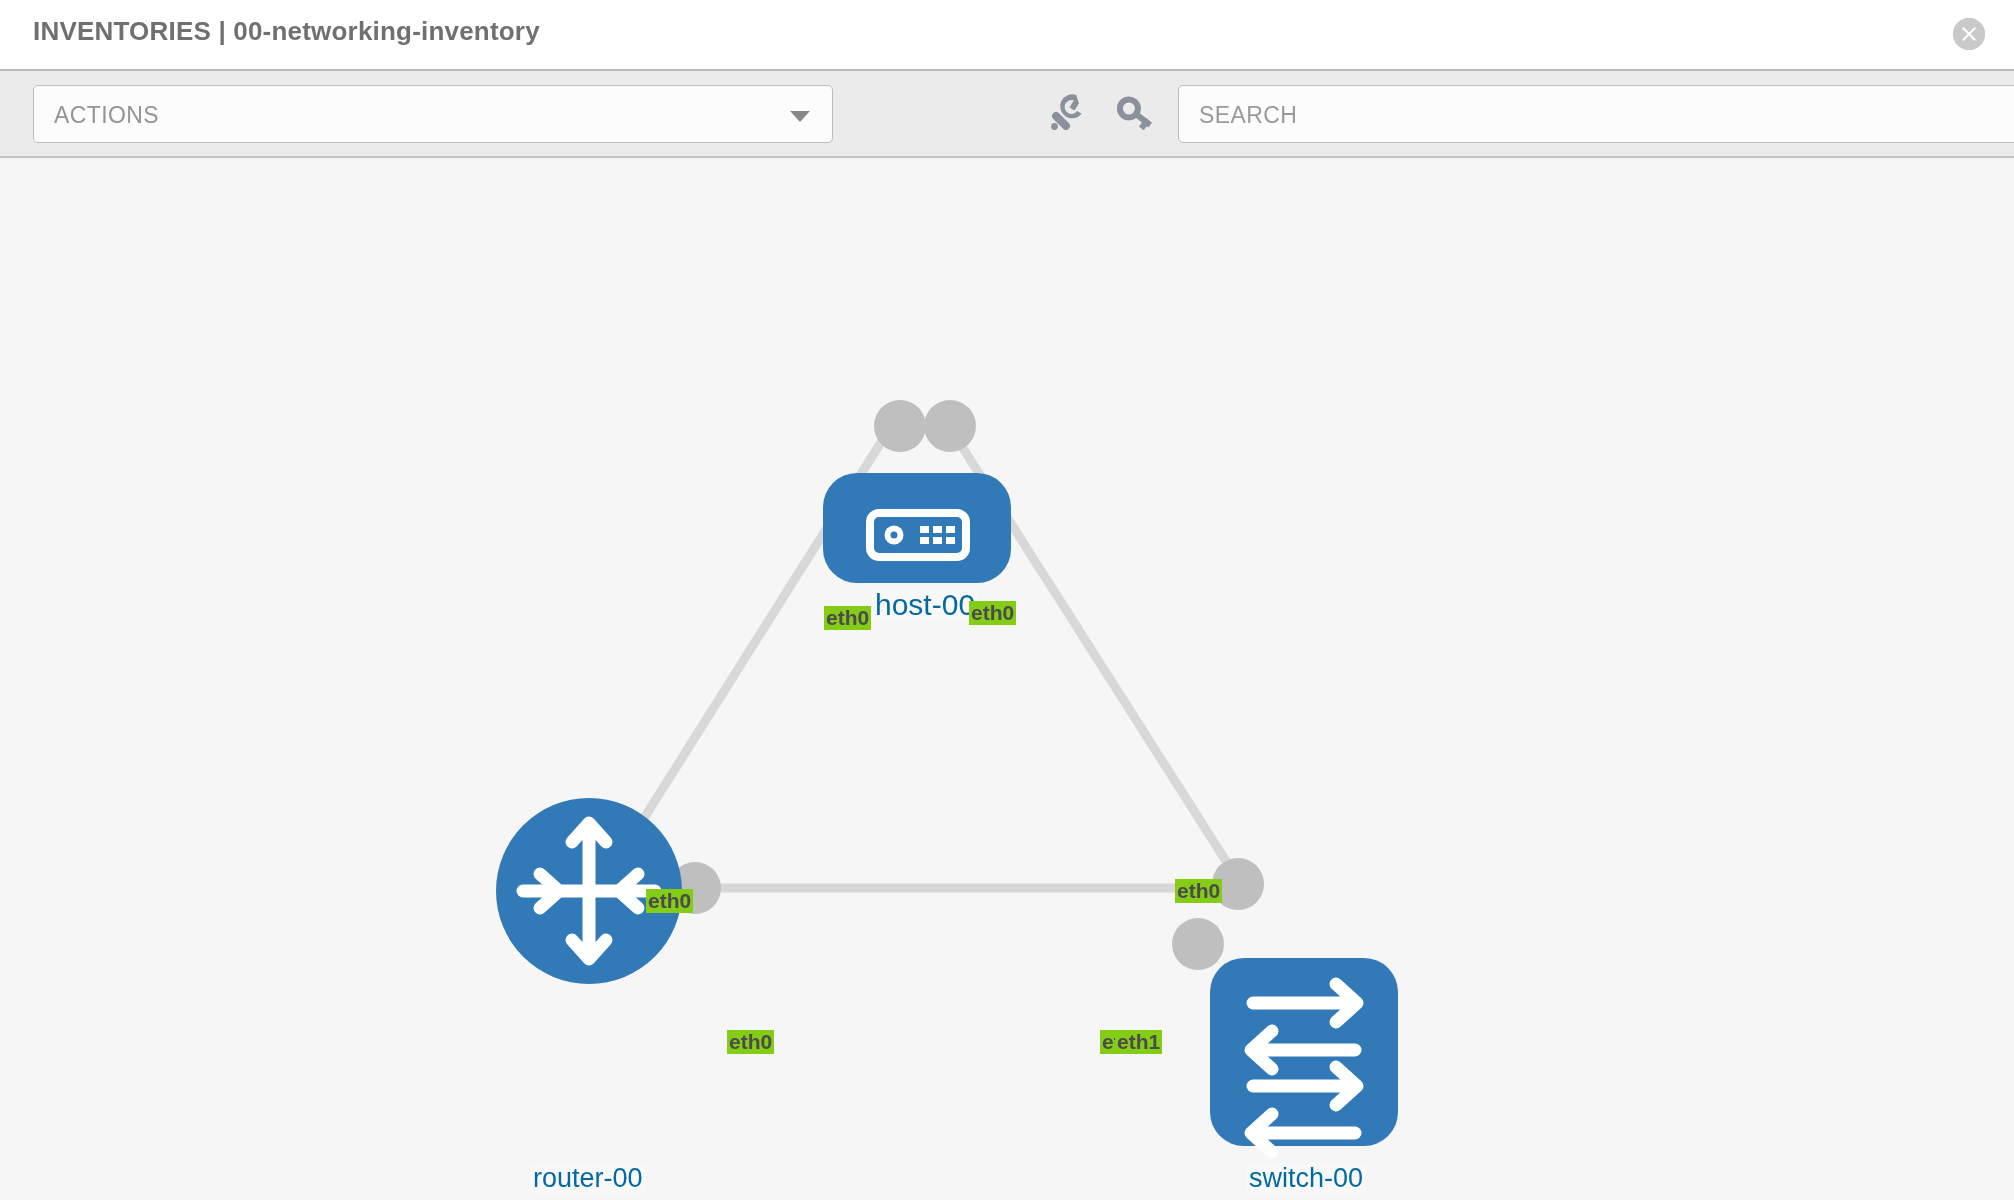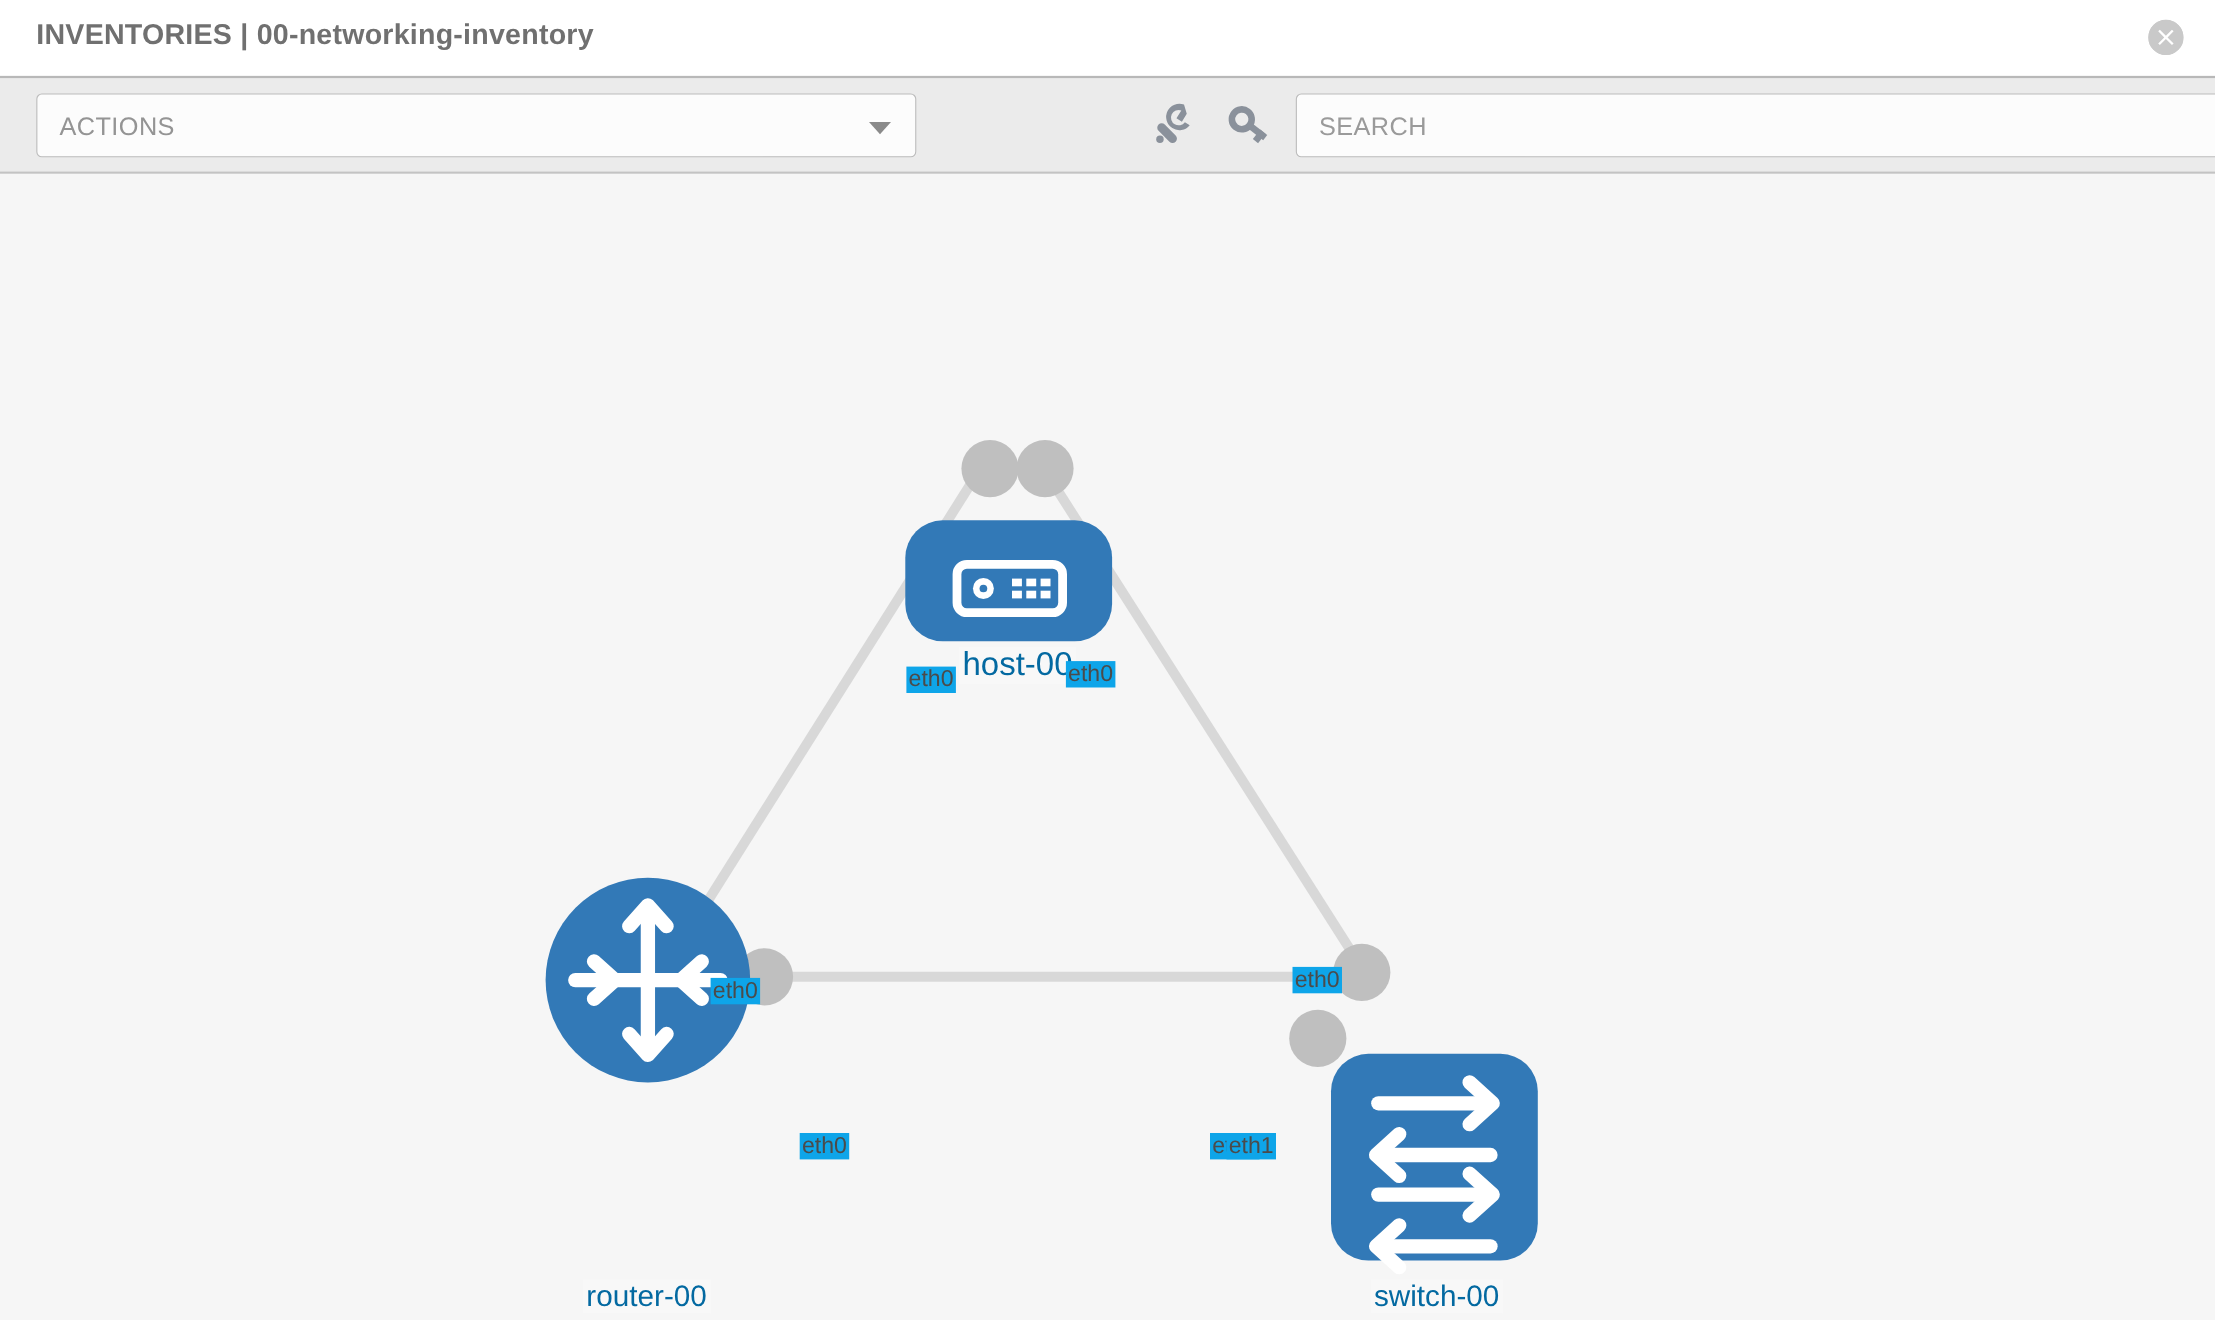--- a/index.html
+++ b/index.html
@@ -118,23 +118,24 @@
     font-size: 27px;
     color: #0369a1;
     background: #f8f8f8;
     white-space: nowrap;
     padding: 0 3px;
   }
   .if-label {
     position: absolute;
     font-size: 21px;
     color: #4b4b4b;
-    background: #0ea5e9;
+    background: #84cc16;
     white-space: nowrap;
     padding: 0 2px;
+    font-weight: bold;
   }
 </style>
 </head>
 <body>
 
 <div id="app">
 
   <div class="header">
     <div class="header-title">INVENTORIES | 00-networking-inventory</div>
     <div class="close-btn">

